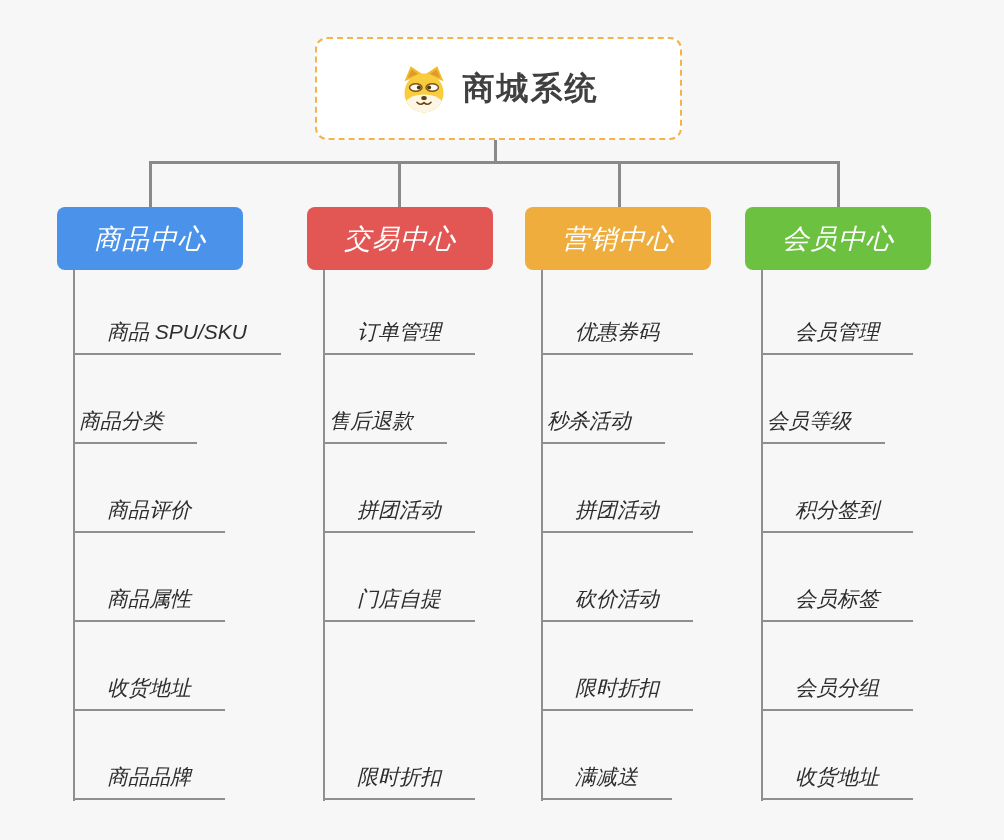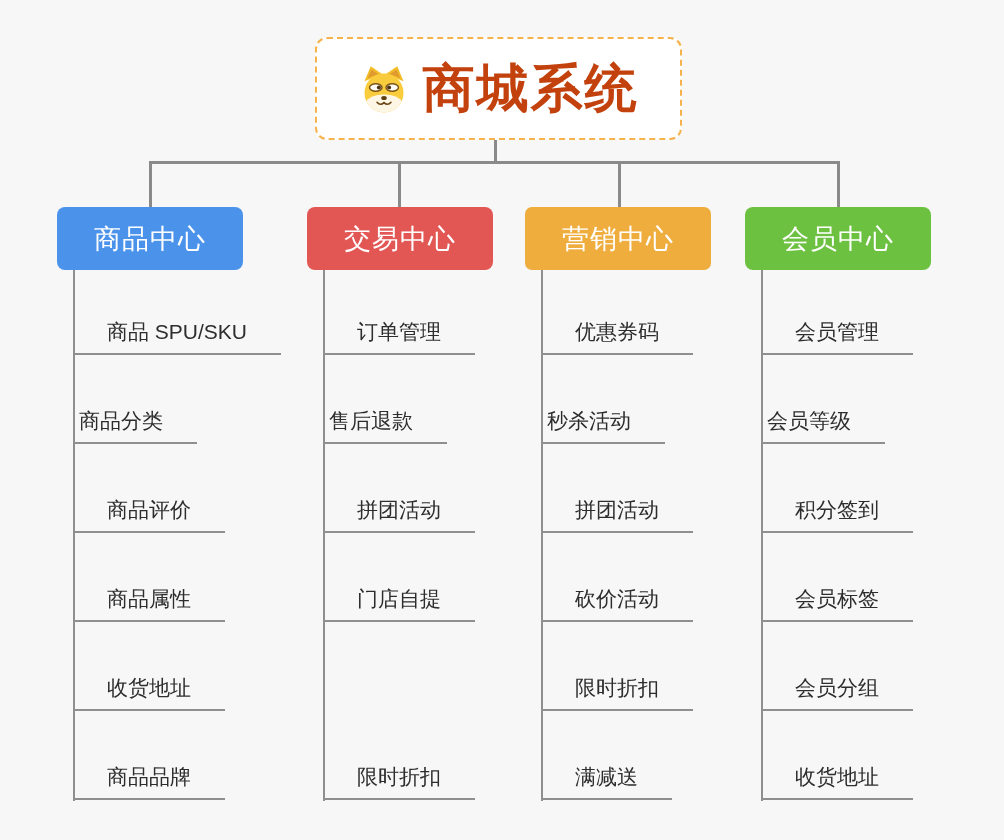--- a/index.html
+++ b/index.html
@@ -37,34 +37,35 @@
     box-sizing: border-box;
     background: #ffffff;
     border: 2px dashed #f6b24b;
     border-radius: 12px;
     display: flex;
     align-items: center;
     justify-content: center;
     gap: 14px;
   }
   .root-title {
-    font-size: 52px;
+    font-size: 32px;
     font-weight: 600;
-    color: #c2410c;
+    color: #404040;
     letter-spacing: 2px;
     white-space: nowrap;
   }
   .doge { width: 50px; height: 50px; display: block; }
 
   
   .branch {
     position: absolute;
     top: 0;
     width: 186px;
     height: 840px;
+    font-style: italic;
   }
   .branch.c0 { left: 57px; }
   .branch.c1 { left: 307px; }
   .branch.c2 { left: 525px; }
   .branch.c3 { left: 745px; }
 
   .branch-box {
     position: absolute;
     left: 0; top: 207px;
     width: 186px; height: 63px;
@@ -183,21 +184,21 @@
       </div>
     <div class="leaf r3">
         <span class="leaf-label">门店自提</span>
       </div>
     <div class="leaf r5">
         <span class="leaf-label">限时折扣</span>
       </div>
   </div>
 
   <div class="branch c2">
-    <div class="branch-box" style="background: rgb(239, 173, 61); border-radius: 7px;">营销中心</div>
+    <div class="branch-box" style="background: rgb(239, 173, 61);">营销中心</div>
     <div class="vrail"></div>
     <div class="leaf r0">
         <span class="leaf-label">优惠券码</span>
       </div>
     <div class="leaf r1">
         <span class="leaf-label">秒杀活动</span>
       </div>
     <div class="leaf r2">
         <span class="leaf-label">拼团活动</span>
       </div>

